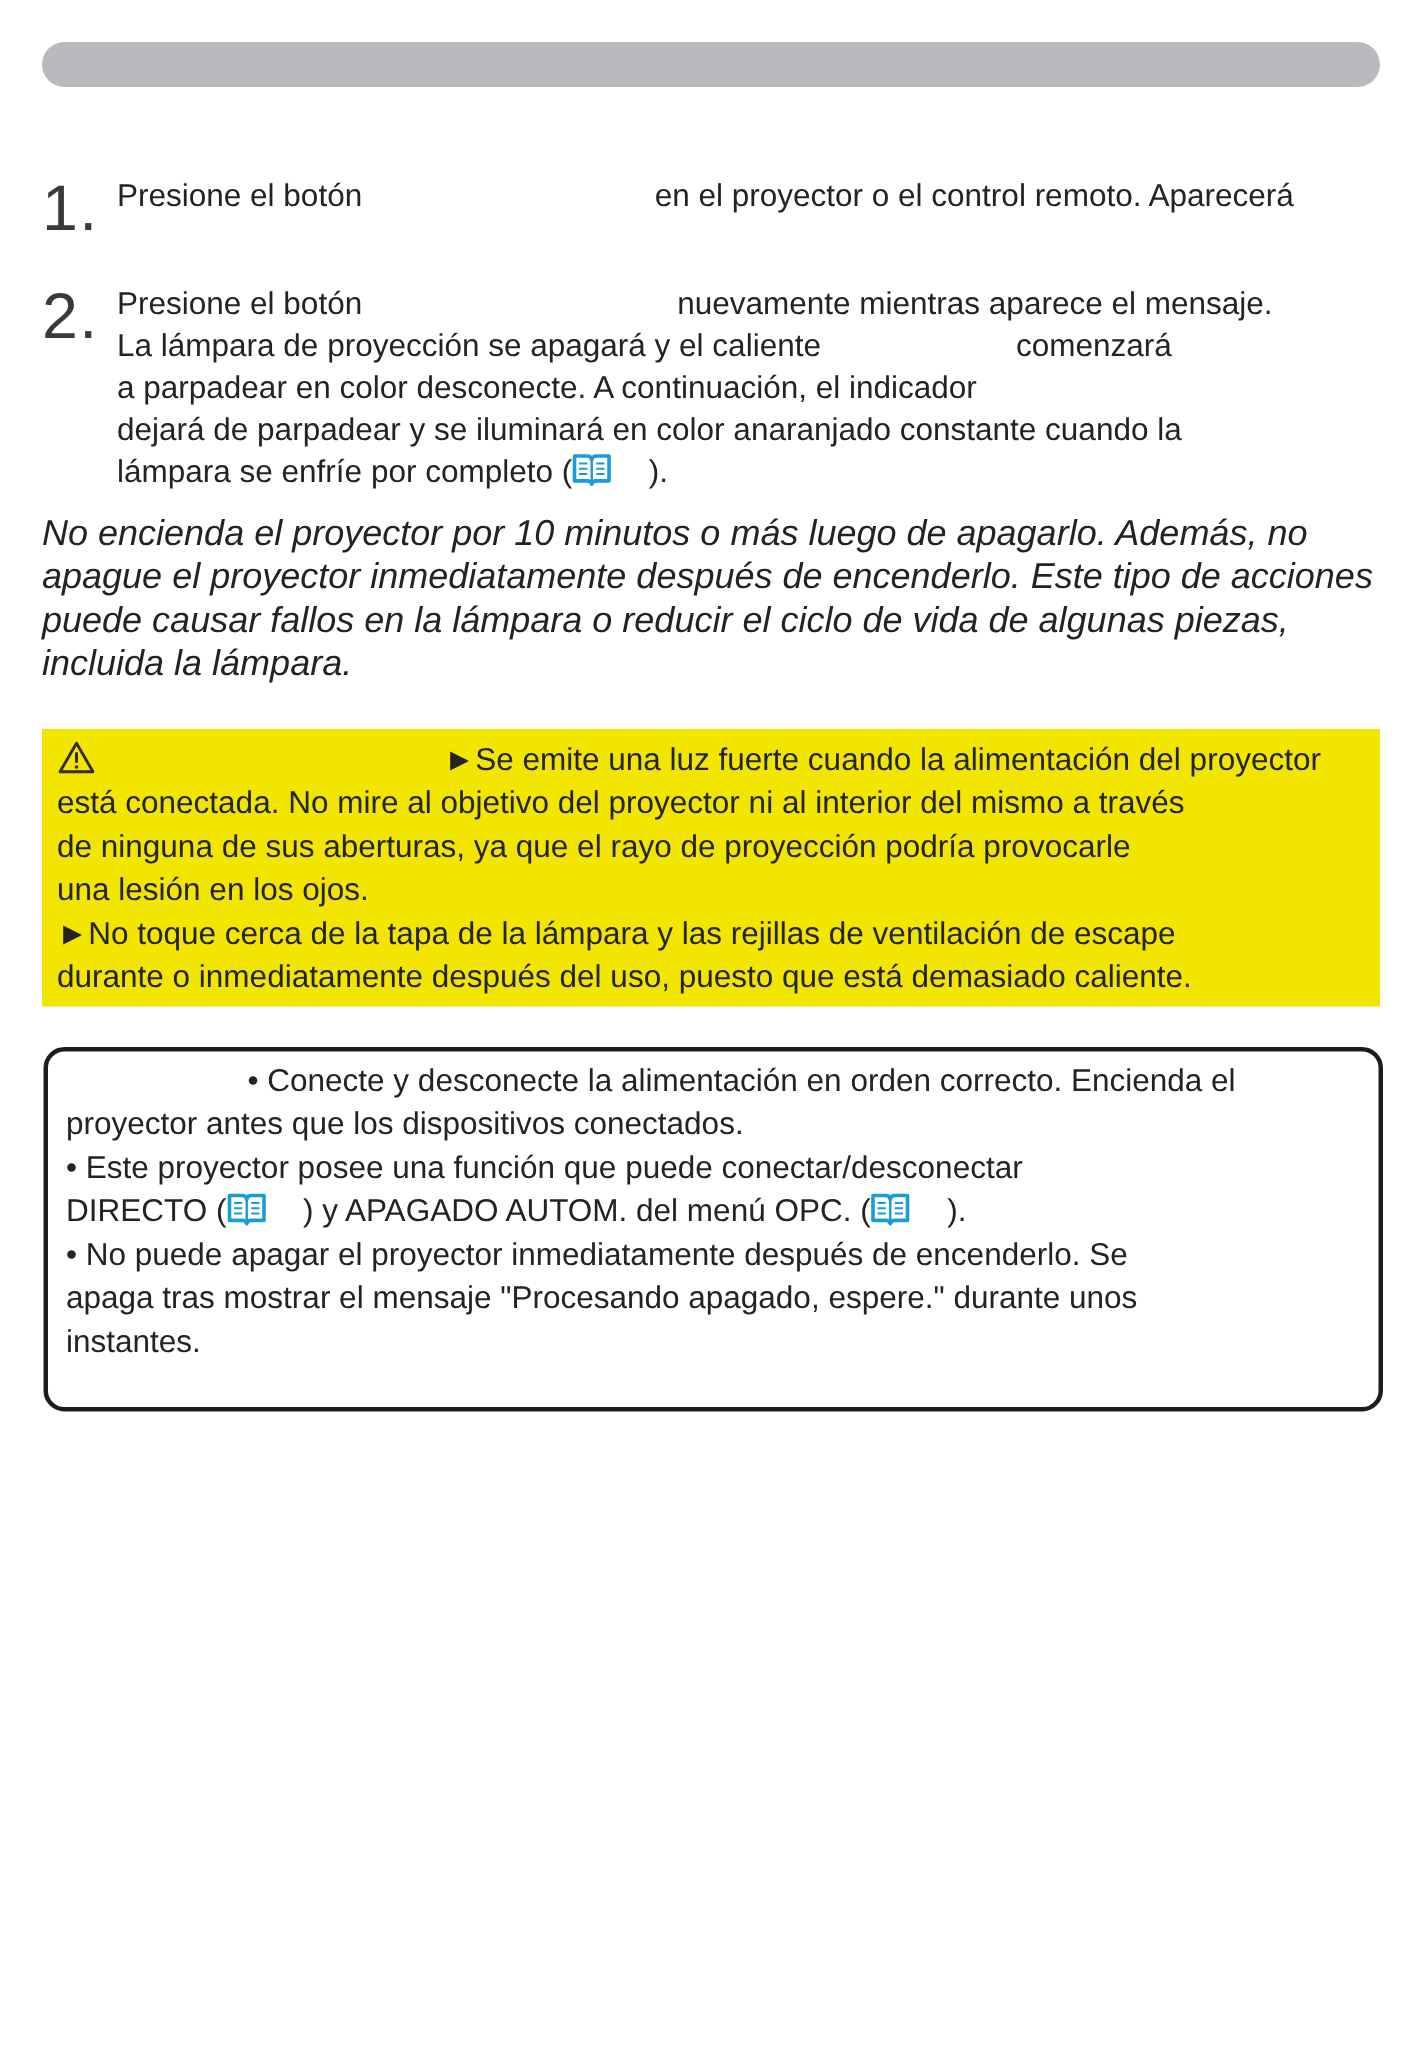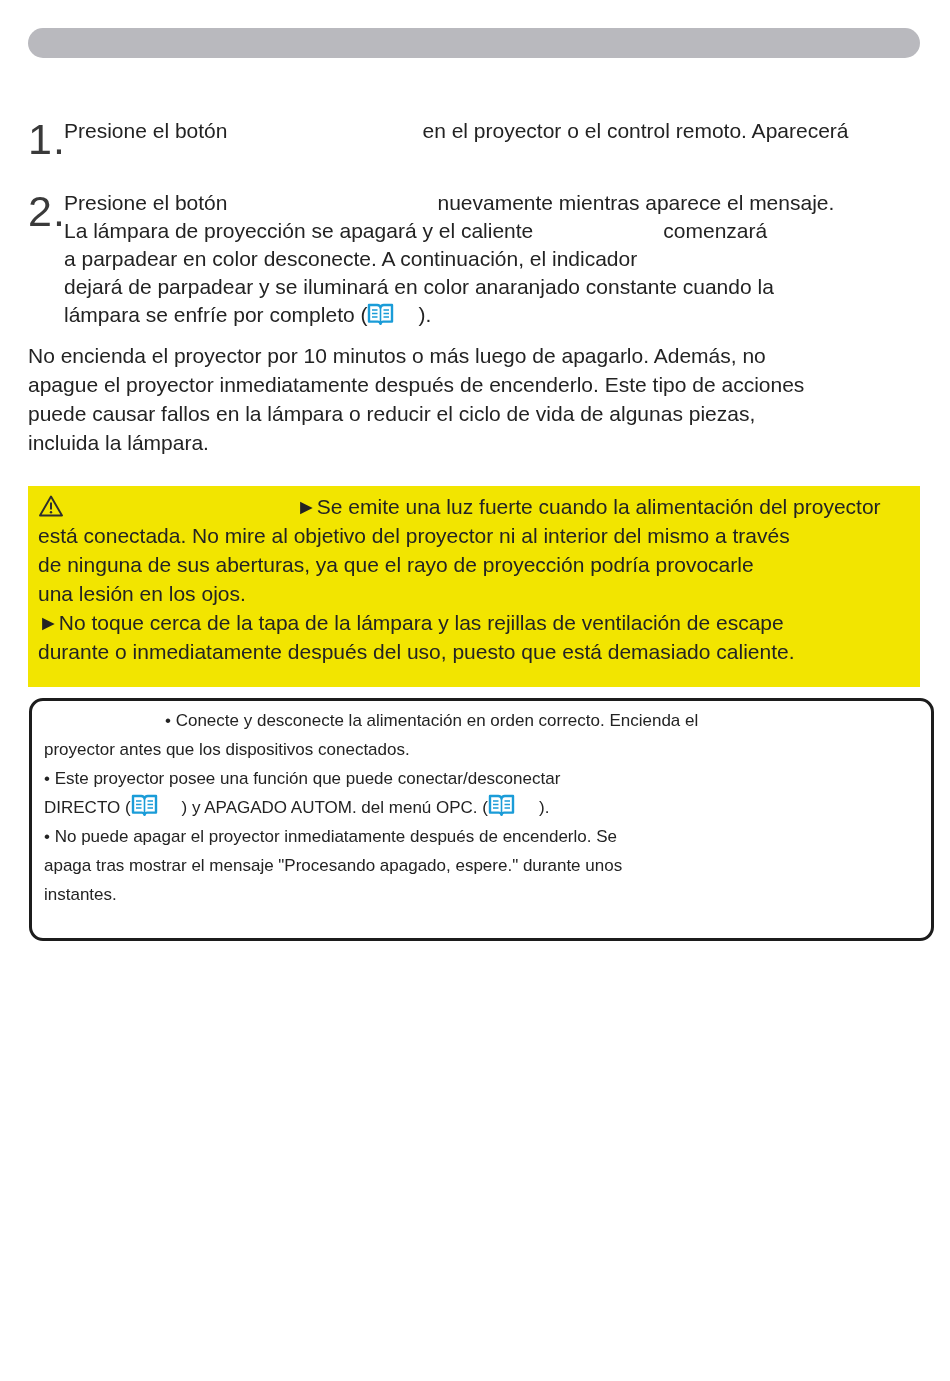--- a/index.html
+++ b/index.html
@@ -12,34 +12,34 @@
     position:absolute; left:28px; top:28px; width:892px; height:30px;
     background:#b9b9be; border-radius:15px;
   }
   .step{position:absolute; left:28px; width:894px;}
   #step-1{top:117px;}
   #step-2{top:189px;}
   .step-num{
     position:absolute; left:0; top:-2px; font-size:43px; line-height:48px;
     color:#3a3a3a; letter-spacing:1px;
   }
-  .step-body{margin-left:36px; font-size:21px; line-height:28px;}
+  .step-body{margin-left:50px; font-size:21px; line-height:28px;}
   #caution-paragraph{
     position:absolute; left:28px; top:341px; width:894px;
-    font-size:21px; line-height:29px;
+    font-size:24px; line-height:29px;font-style:italic;
   }
   #warning-box{
     position:absolute; left:28px; top:486px; width:872px; height:172px;
-    background:#f2e500; padding:6px 10px 23px 10px;
+    background:#f2e500; padding:6px 10px 7px 10px;
     font-size:21px; line-height:29px;
   }
   #note-box{
     position:absolute; left:29px; top:698px; width:859px; height:232px;
     border:3px solid #1c1c1c; border-radius:14px;
-    padding:5px 28px 0 12px; font-size:17px; line-height:29px;
+    padding:5px 16px 0 12px; font-size:21px; line-height:29px;
   }
   .line{white-space:nowrap;}
   .gap{display:inline-block; height:1px;}
   .inline-icon{display:inline-block; vertical-align:-4px; line-height:0;}
   .inline-icon svg{display:block;}
 </style>
 </head>
 <body>
 
 <div id="page">

